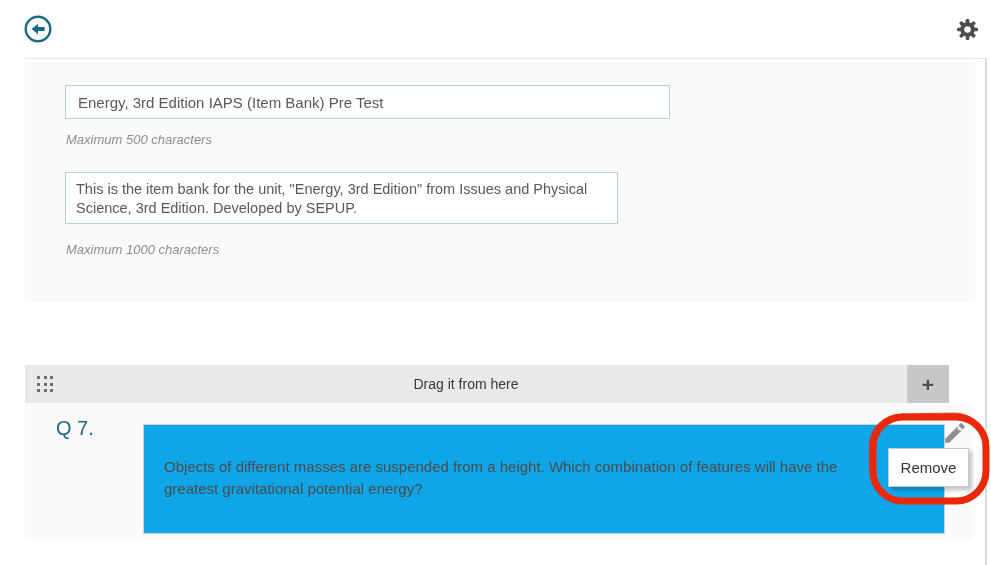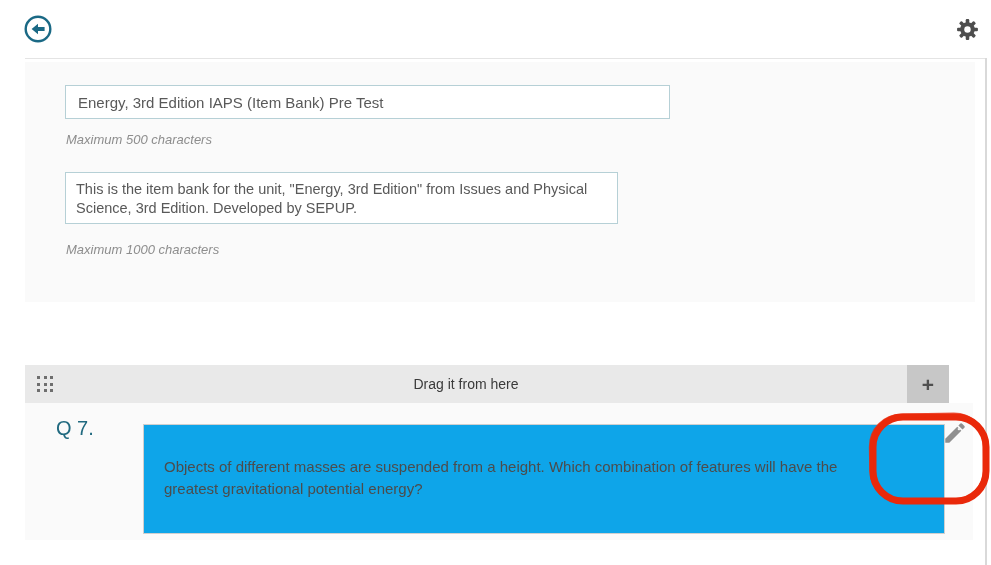--- a/index.html
+++ b/index.html
@@ -180,19 +180,22 @@
   </div>
 
   <div class="abs pencil-btn">
     <svg width="26" height="26" viewBox="0 0 24 24">
       <path fill="#8f8f8f" d="M3 17.25V21h3.75L17.81 9.94l-3.75-3.75L3 17.25z"></path>
       <path fill="#8f8f8f" d="M20.71 7.04c.39-.39.39-1.02 0-1.41l-2.34-2.34a.996.996 0 0 0-1.41 0l-1.83 1.83 3.75 3.75 1.83-1.83z"></path>
       <path fill="#ffffff" d="M15.2 7.3l1.5 1.5-1 1-1.5-1.5z"></path>
     </svg>
   </div>
 
+  <div class="abs remove-btn">
+    <span>Remove</span>
+  </div>
 
   <svg class="abs annotation-svg" viewBox="0 0 127 106">
     <rect x="9" y="13" width="113" height="84" rx="30" ry="30" fill="none" stroke="#e9290b" stroke-width="7"></rect>
     <rect x="7" y="11" width="114" height="86" rx="31" ry="31" fill="none" stroke="#e9290b" stroke-width="4" opacity="0.75" transform="rotate(-1 63 53)"></rect>
   </svg>
 
 </div>
 
 </body></html>

